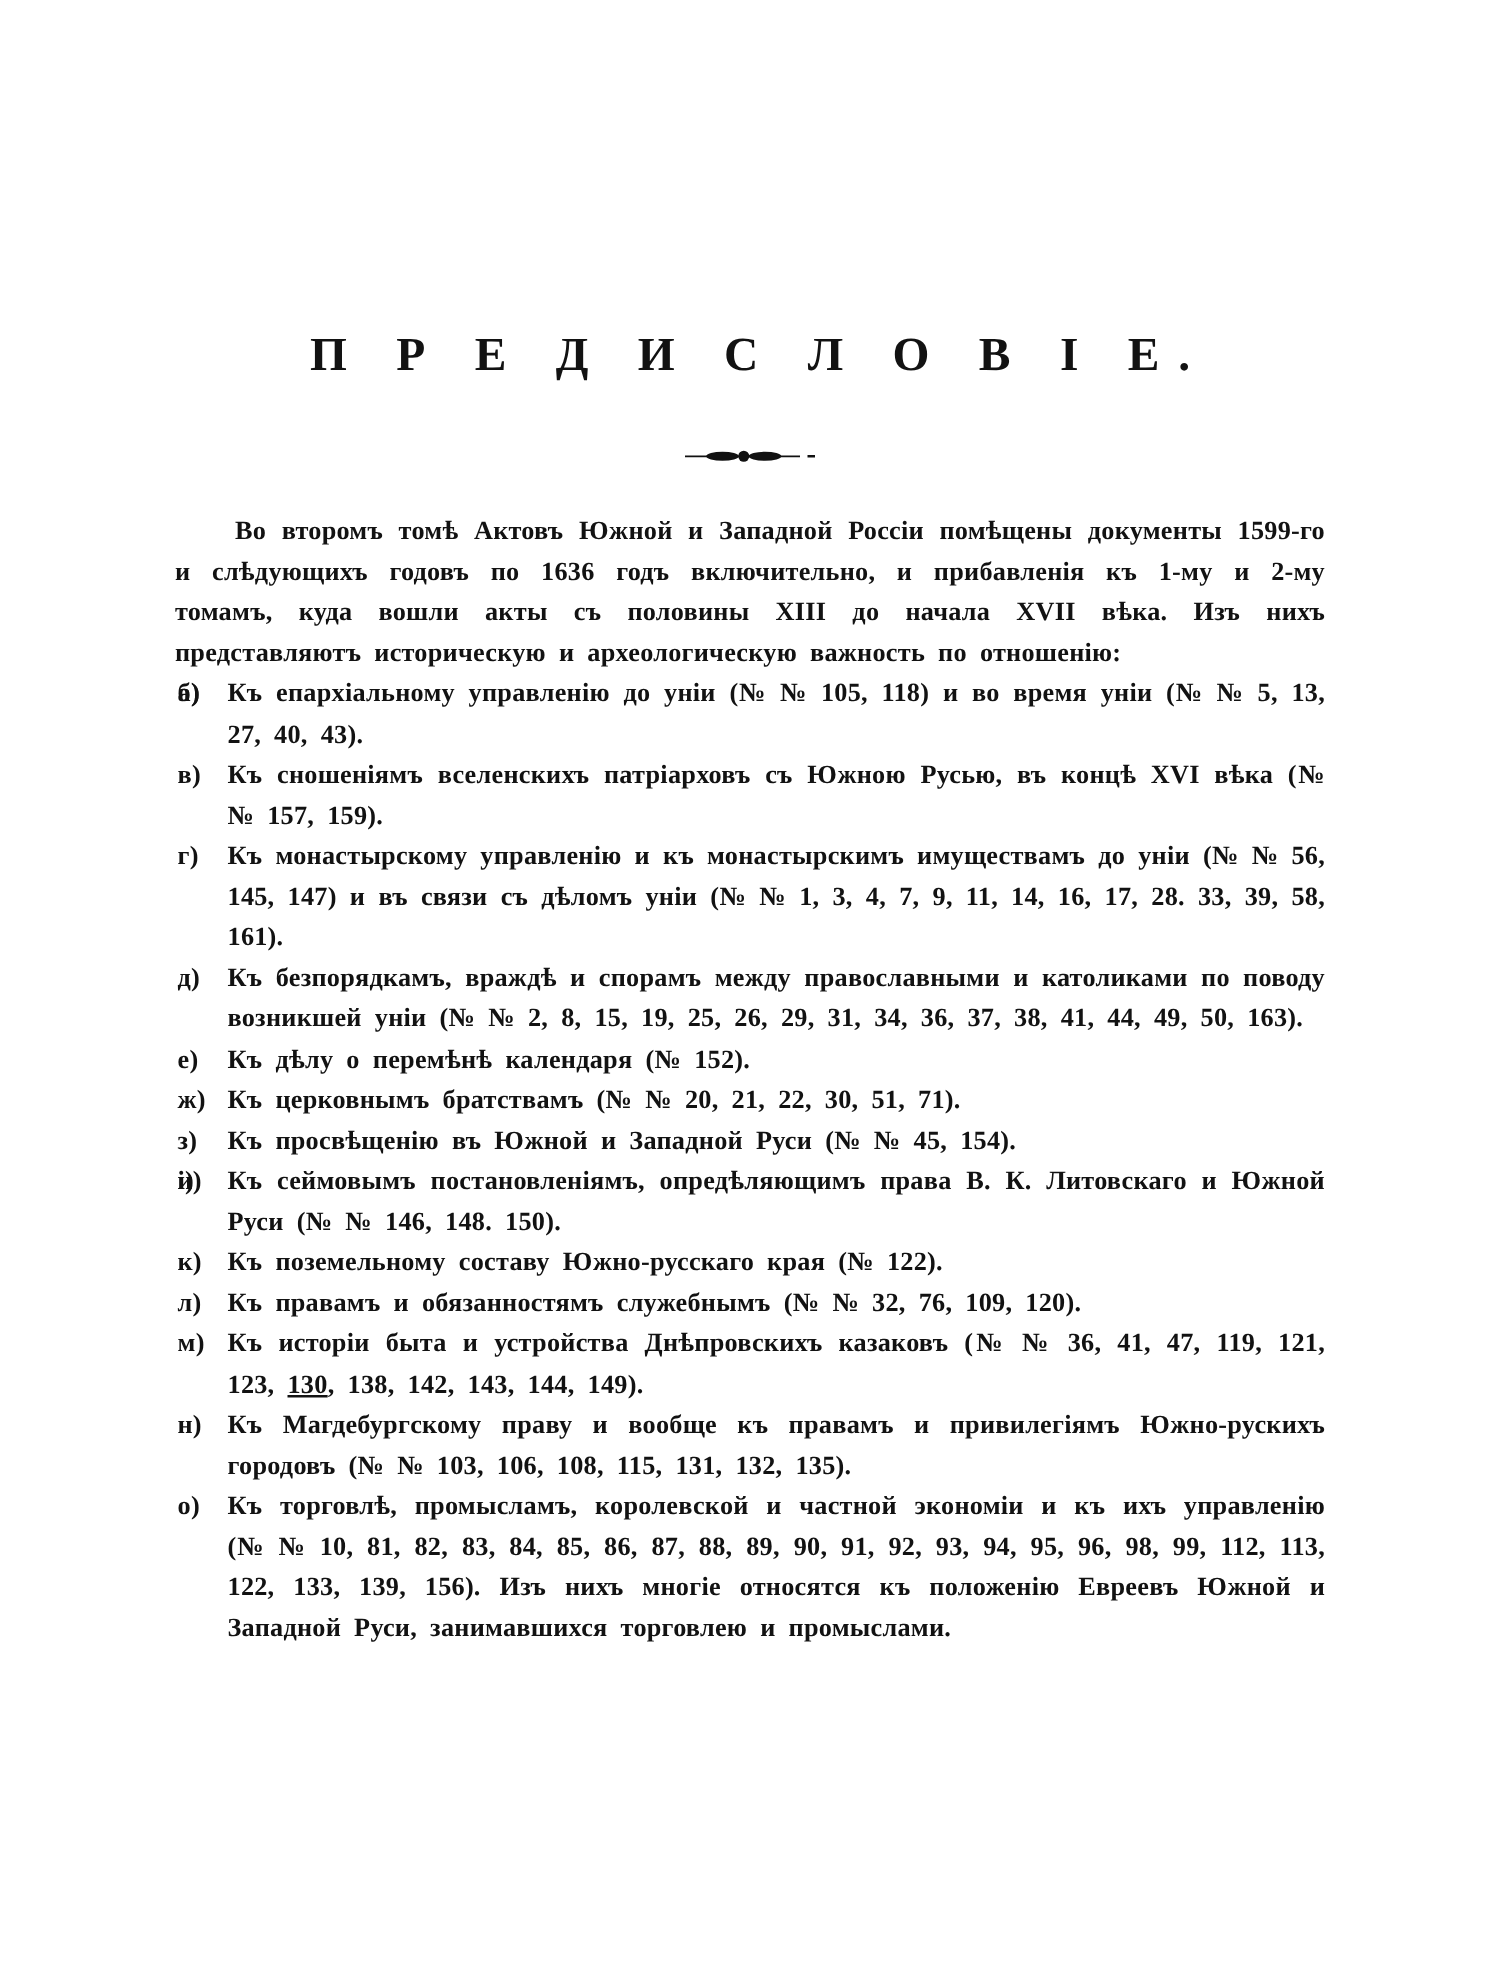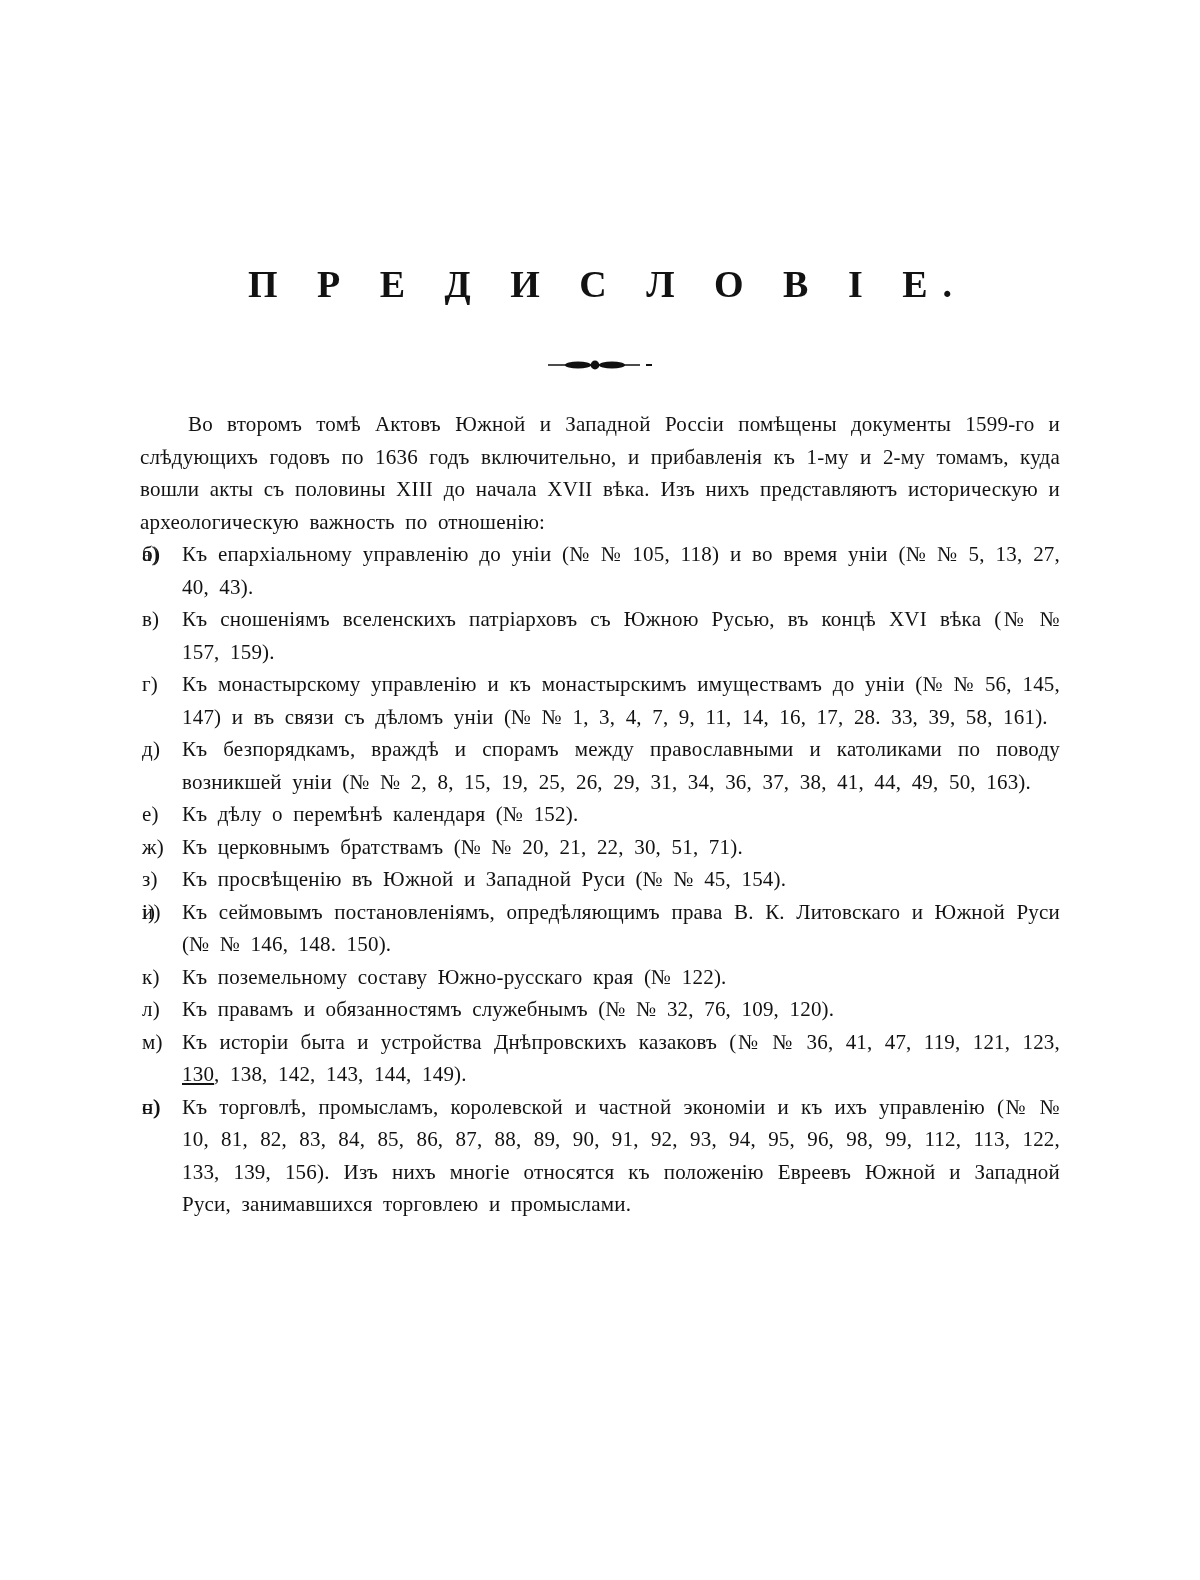--- a/index.html
+++ b/index.html
@@ -36,21 +36,21 @@
     left: 0;
     width: 100%;
     text-align: center;
   }
   .content {
     position: absolute;
     top: 408px;
     left: 140px;
     width: 920px;
     font-size: 21px;
-    font-weight: normal;
+    font-weight: bold;
     line-height: 32.5px;
     text-align: justify;
     word-spacing: 5px;
     letter-spacing: 0.2px;
   }
   .intro {
     margin: 0;
     text-indent: 48px;
   }
   .item {
@@ -157,20 +157,21 @@
       <span>Къ правамъ и обязанностямъ служебнымъ (№ № 32, 76, 109, 120).</span>
     </div>
 
     <div class="item">
       <span class="label">м)</span>
       <span><span>Къ исторіи быта и устройства Днѣпровскихъ казаковъ (№ № 36, 41, 47, 119, 121, 123, </span><span class="u">130</span><span>, 138, 142, 143, 144, 149).</span></span>
     </div>
 
     <div class="item">
       <span class="label">н)</span>
+      <span>Къ Магдебургскому праву и вообще къ правамъ и привилегіямъ Южно-рускихъ городовъ (№ № 103, 106, 108, 115, 131, 132, 135).</span>
     </div>
 
     <div class="item">
       <span class="label">о)</span>
       <span>Къ торговлѣ, промысламъ, королевской и частной экономіи и къ ихъ управленію (№ № 10, 81, 82, 83, 84, 85, 86, 87, 88, 89, 90, 91, 92, 93, 94, 95, 96, 98, 99, 112, 113, 122, 133, 139, 156). Изъ нихъ многіе относятся къ положенію Евреевъ Южной и Западной Руси, занимавшихся торговлею и промыслами.</span>
     </div>
 
   </div>
 
   <div class="watermark">Библиотека "Руниверс"</div>

